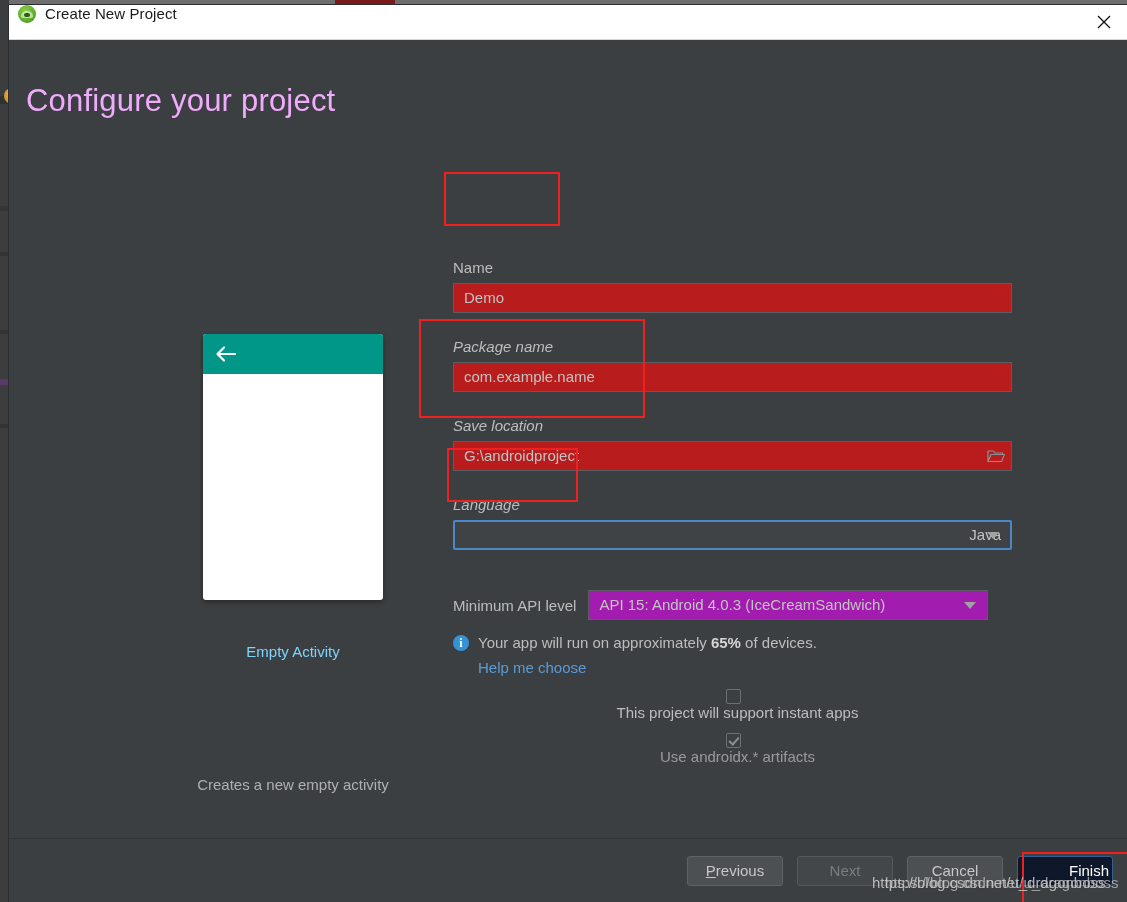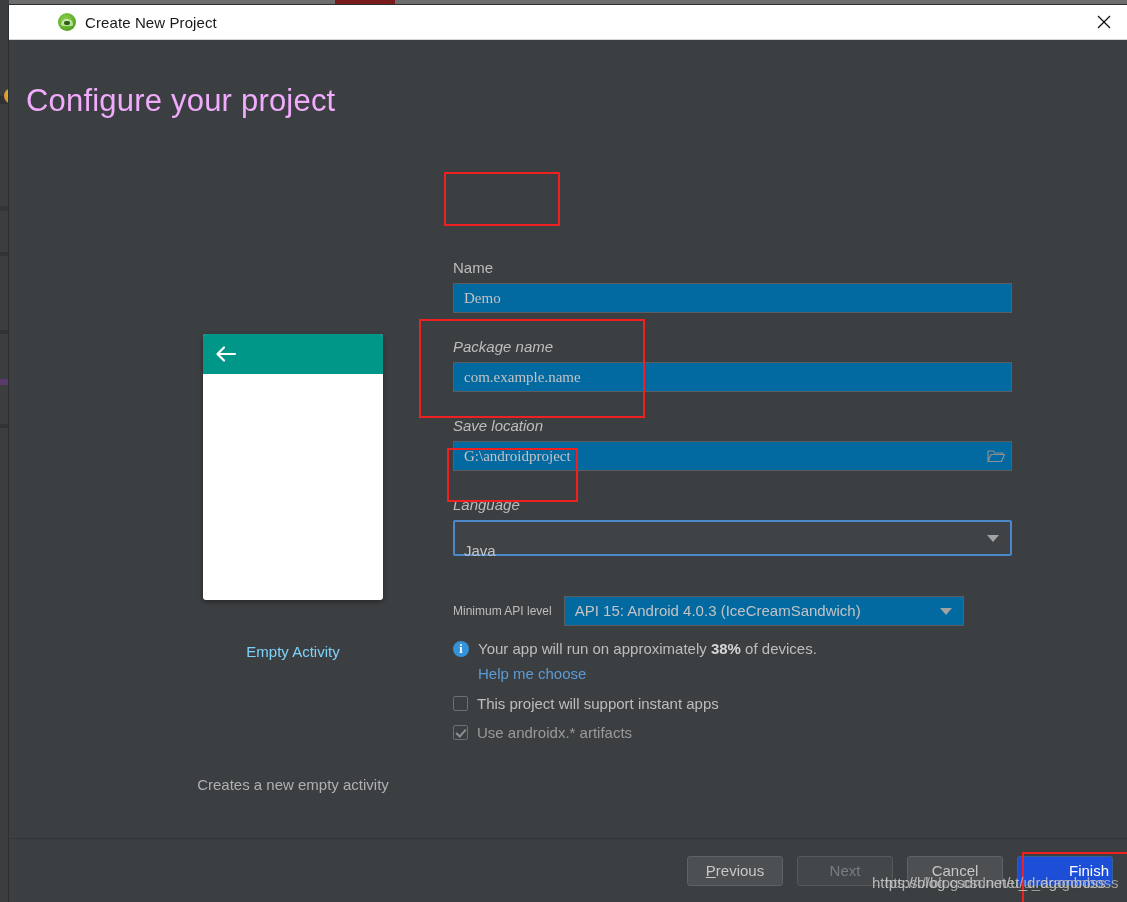--- a/index.html
+++ b/index.html
@@ -54,23 +54,22 @@
     z-index: 2;
     box-shadow: 0 0 0 1px #2c2e30;
   }
 
   
   #titlebar {
     position: relative;
     height: 34px;
     background: #ffffff;
     display: flex;
-    align-items: center;
+    align-items: flex-start;
     border-bottom: 1px solid #d6d6d6;
-    padding-left: 40px;
   }
   #app-icon {
     margin-left: 9px;
     width: 18px; height: 18px;
     border-radius: 50%;
     background: radial-gradient(circle at 42% 36%, #8fd14f 0%, #5cab26 62%, #3d7a18 100%);
     position: relative;
     flex: none;
   }
   #app-icon::before {
@@ -172,24 +171,24 @@
     font-size: 15px;
     color: #bdbdbd;
     margin-bottom: 7px;
   }
   .field-label.spaced { margin-top: 25px; font-style: italic; }
 
   .text-input {
     box-sizing: border-box;
     width: 559px;
     height: 30px;
-    background: #0369a1;
+    background: #b91c1c;
     border: 1px solid #5a5e60;
     color: #c3c3c3;
-    font-family: Liberation Serif, serif;
+    font-family: Liberation Sans, sans-serif;
     font-size: 15px;
     padding: 0 10px;
     line-height: 28px;
     position: relative;
   }
   .text-input.with-button { padding-right: 34px; }
   #save-location-row { position: relative; }
   #browse-button {
     position: absolute;
     right: 1px; top: 1px;
@@ -198,53 +197,54 @@
     align-items: center;
     justify-content: center;
     cursor: pointer;
   }
 
   
   .combo {
     box-sizing: border-box;
     width: 559px;
     height: 30px;
-    background: #0369a1;
+    background: #a21caf;
     border: 1px solid #5a5e60;
     color: #c3c3c3;
     font-size: 15px;
     line-height: 28px;
     padding: 0 10px;
     position: relative;
   }
   .combo.focused {
     border: 2px solid #4a88c7;
     background: #3f4345;
     line-height: 26px;
-    padding: 16px 9px;
+    padding: 0 9px;
     border-radius: 2px;
+    text-align: right;
   }
   .combo .arrow {
     position: absolute;
     right: 11px; top: 50%;
     margin-top: -3px;
     width: 0; height: 0;
     border-left: 6px solid transparent;
     border-right: 6px solid transparent;
     border-top: 7px solid #a2a2a2;
   }
 
   
   #api-row {
     display: flex;
     align-items: center;
     margin-top: 40px;
   }
   #api-label {
-    font-size: 12px;
+    font-size: 15px;
     color: #bdbdbd;
     white-space: nowrap;
   }
   #api-combo {
     width: 400px;
     margin-left: 12px;
   }
 
   
   #info-line {
@@ -276,20 +276,21 @@
     margin: 8px 0 0 25px;
     font-size: 15px;
     color: #5b9bd5;
     cursor: pointer;
   }
 
   .check-row {
     display: flex;
     align-items: center;
     margin-top: 12px;
+    flex-direction: column;
   }
   .checkbox {
     width: 15px; height: 15px;
     box-sizing: border-box;
     border: 1px solid #6d7073;
     border-radius: 2px;
     background: #3c3f41;
     flex: none;
     position: relative;
   }
@@ -336,21 +337,21 @@
     align-items: center;
     justify-content: center;
     cursor: pointer;
   }
   .btn.disabled {
     color: #7a7d7f;
     background: #434749;
     border-color: #55595b;
   }
   .btn.primary {
-    background: #1d4ed8;
+    background: #0f172a;
     border-color: #36608f;
     color: #ffffff;
     padding-left: 48px;
   }
   .mnemonic { text-decoration: underline; }
 
   
   .annotation {
     position: absolute;
     border: 2px solid #ef2020;
@@ -446,21 +447,21 @@
       <div id="api-row">
         <div id="api-label">Minimum API level</div>
         <div class="combo" id="api-combo">
           <span>API 15: Android 4.0.3 (IceCreamSandwich)</span>
           <span class="arrow"></span>
         </div>
       </div>
 
       <div id="info-line">
         <div id="info-icon">i</div>
-        <div id="info-text"><span>Your app will run on approximately </span><b>38%</b><span> of devices.</span></div>
+        <div id="info-text"><span>Your app will run on approximately </span><b>65%</b><span> of devices.</span></div>
       </div>
 
       <a id="help-link">Help me choose</a>
 
       <div class="check-row">
         <div class="checkbox"></div>
         <div class="check-label">This project will support instant apps</div>
       </div>
 
       <div class="check-row">

